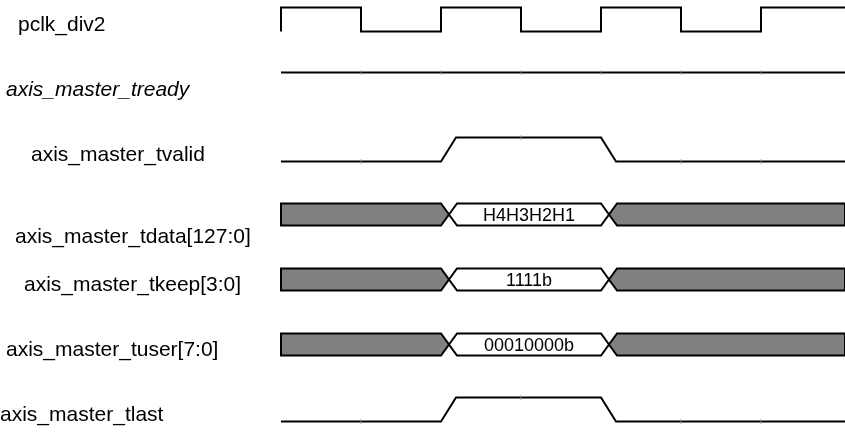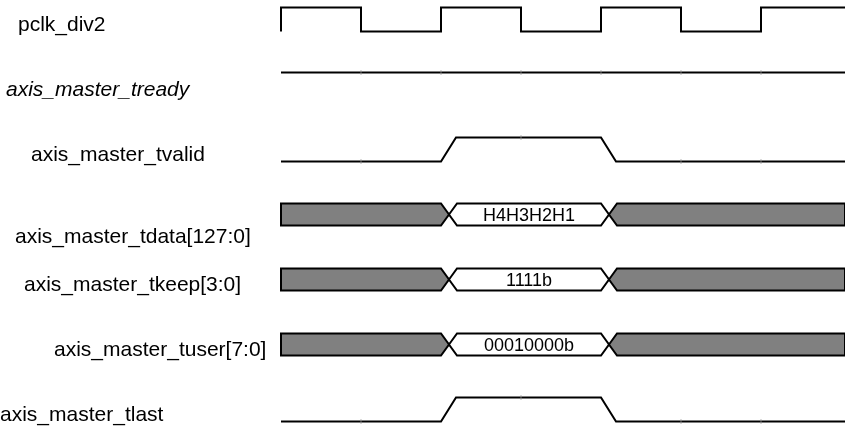--- a/index.html
+++ b/index.html
@@ -23,21 +23,21 @@
 </head>
 <body>
 
 <div id="stage">
   <div id="labels">
       <div class="sig-label" style="left: 18px; top: 12.5px;">pclk_div2</div>
       <div class="sig-label" style="left: 6px; top: 77.5px; font-style: italic;">axis_master_tready</div>
       <div class="sig-label" style="left: 6px; top: 142.5px; margin-left: 25px;">axis_master_tvalid</div>
       <div class="sig-label" style="left: 15px; top: 207.5px; margin-top: 17px;">axis_master_tdata[127:0]</div>
       <div class="sig-label" style="left: 24px; top: 272.5px;">axis_master_tkeep[3:0]</div>
-      <div class="sig-label" style="left: 6px; top: 337.5px; margin-left: 48px;">axis_master_tuser[7:0]</div>
+      <div class="sig-label" style="left: 6px; top: 337.5px;">axis_master_tuser[7:0]</div>
       <div class="sig-label" style="left: 0; top: 402.5px;">axis_master_tlast</div>
     </div>
   <svg id="wave-svg" width="845" height="438" viewBox="0 0 845 438">
       <path d="M 281 31.5 L 281 7.5 L 361 7.5 L 361 31.5 L 441 31.5 L 441 7.5 L 521 7.5 L 521 31.5 L 601 31.5 L 601 7.5 L 681 7.5 L 681 31.5 L 761 31.5 L 761 7.5 L 845 7.5" fill="none" stroke="#000000" stroke-width="2"></path>
       <path d="M 281 72.5 L 845 72.5" fill="none" stroke="#000000" stroke-width="2"></path>
       <line x1="361" y1="70" x2="361" y2="75" stroke="#999999" stroke-width="1" opacity="0.7"></line>
       <line x1="441" y1="70" x2="441" y2="75" stroke="#999999" stroke-width="1" opacity="0.7"></line>
       <line x1="521" y1="70" x2="521" y2="75" stroke="#999999" stroke-width="1" opacity="0.7"></line>
       <line x1="601" y1="70" x2="601" y2="75" stroke="#999999" stroke-width="1" opacity="0.7"></line>
       <line x1="681" y1="70" x2="681" y2="75" stroke="#999999" stroke-width="1" opacity="0.7"></line>

